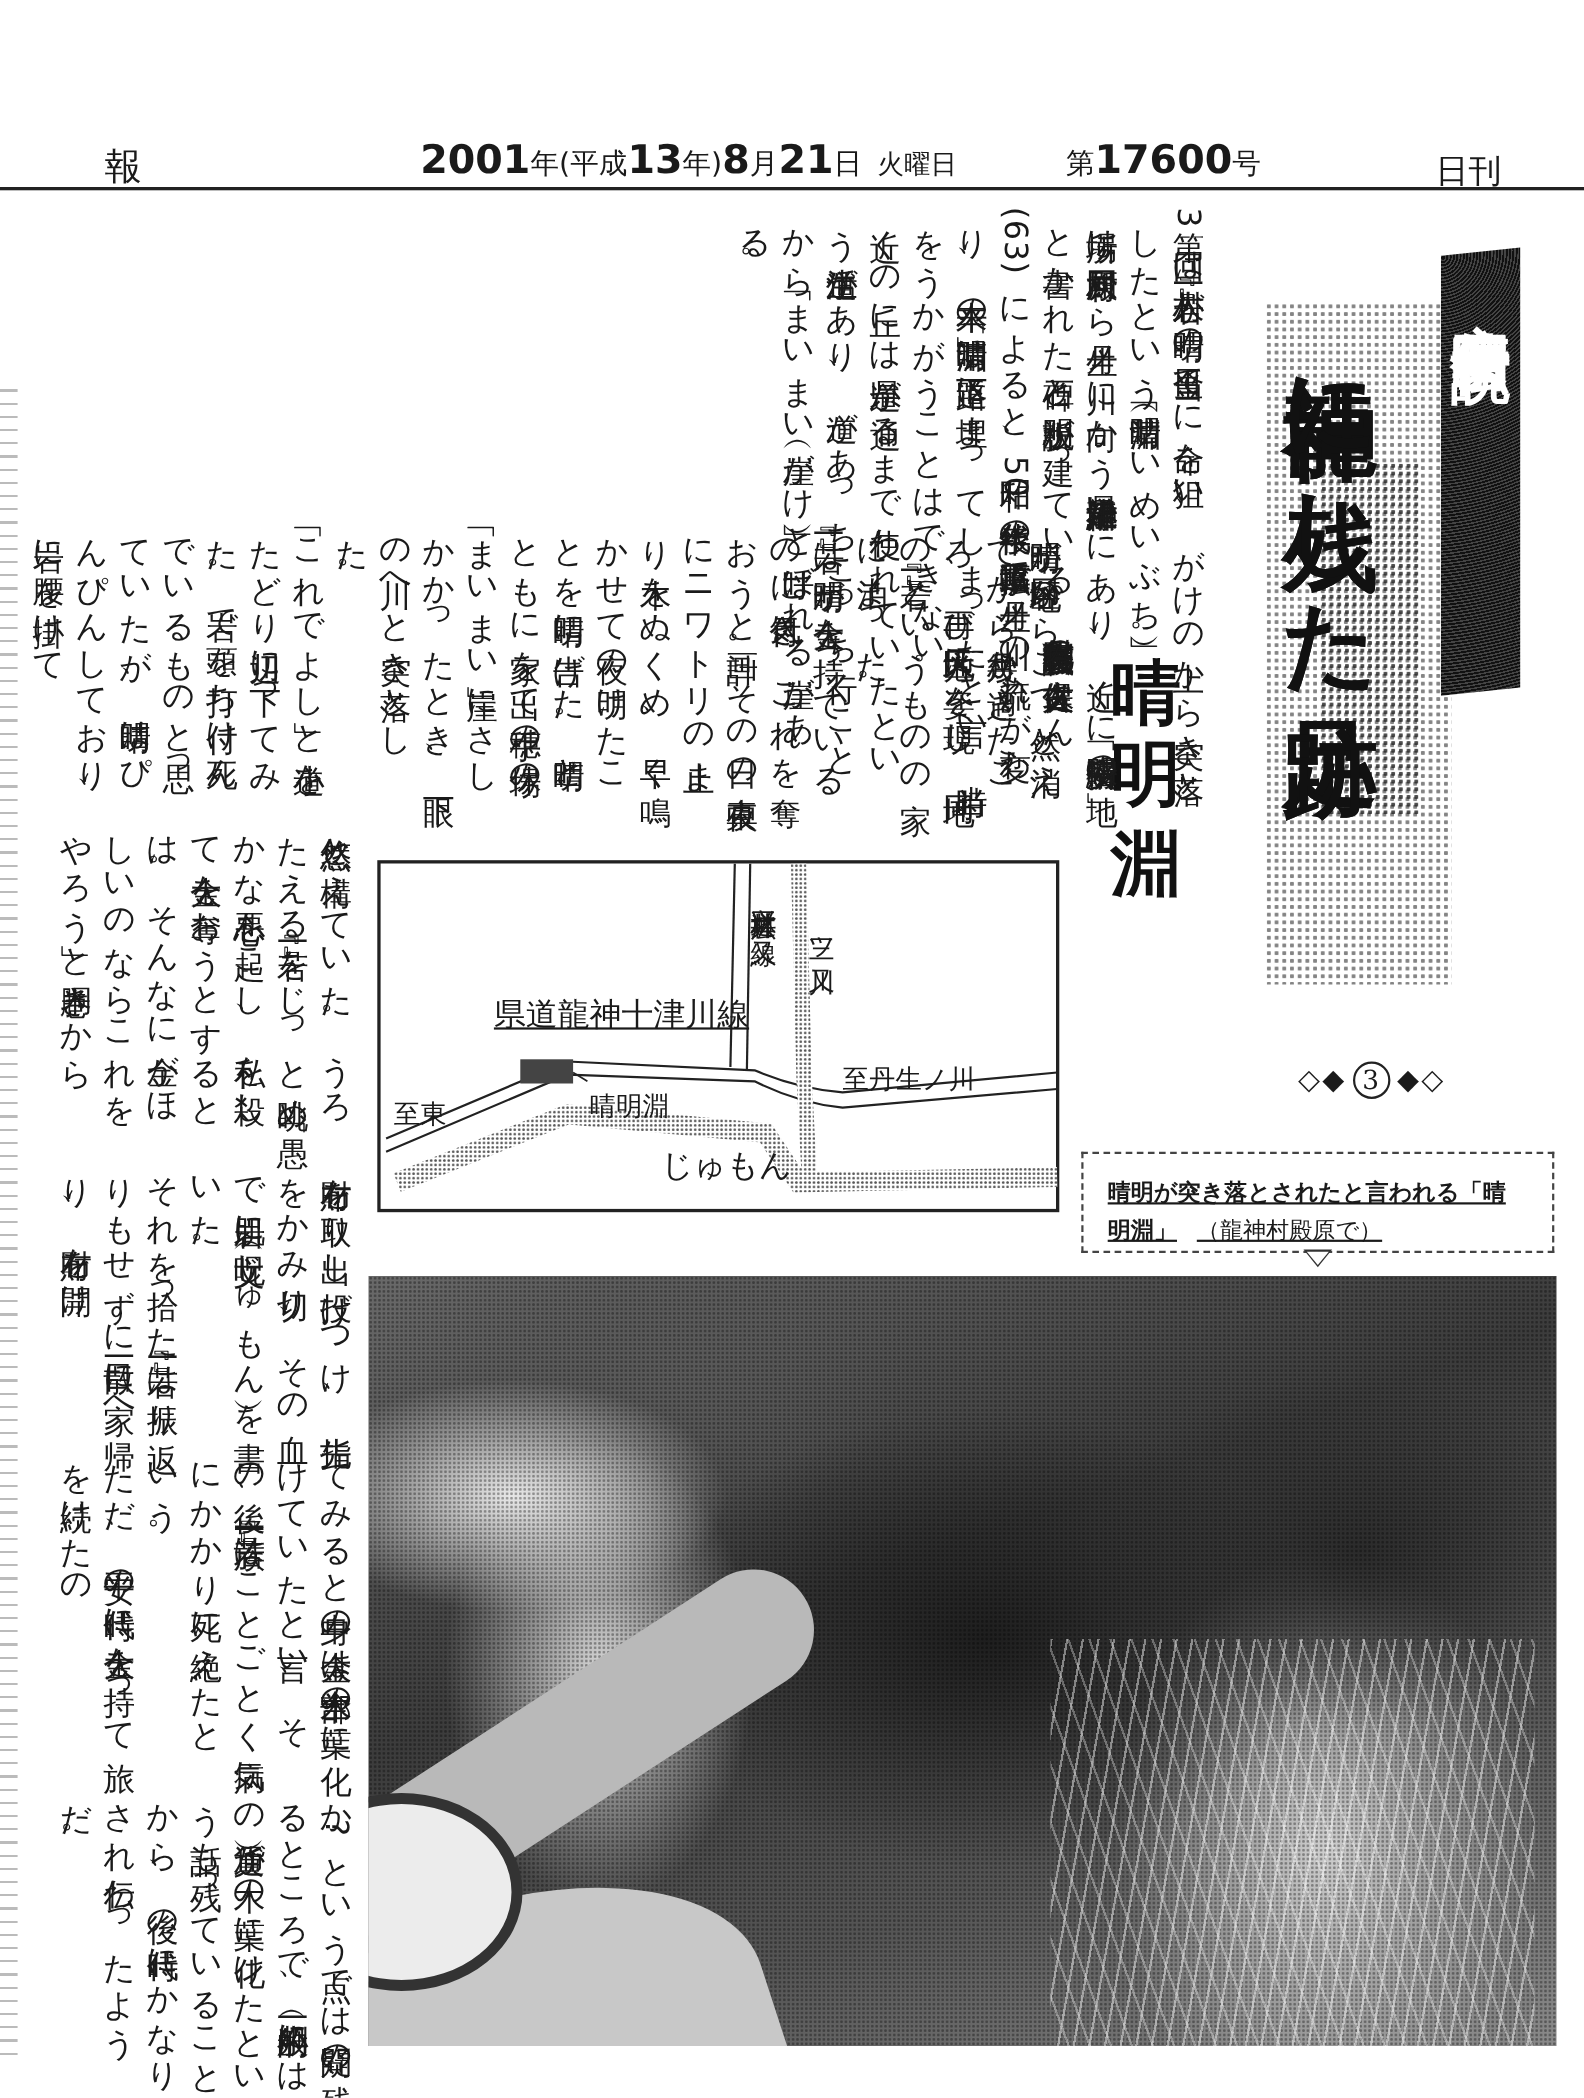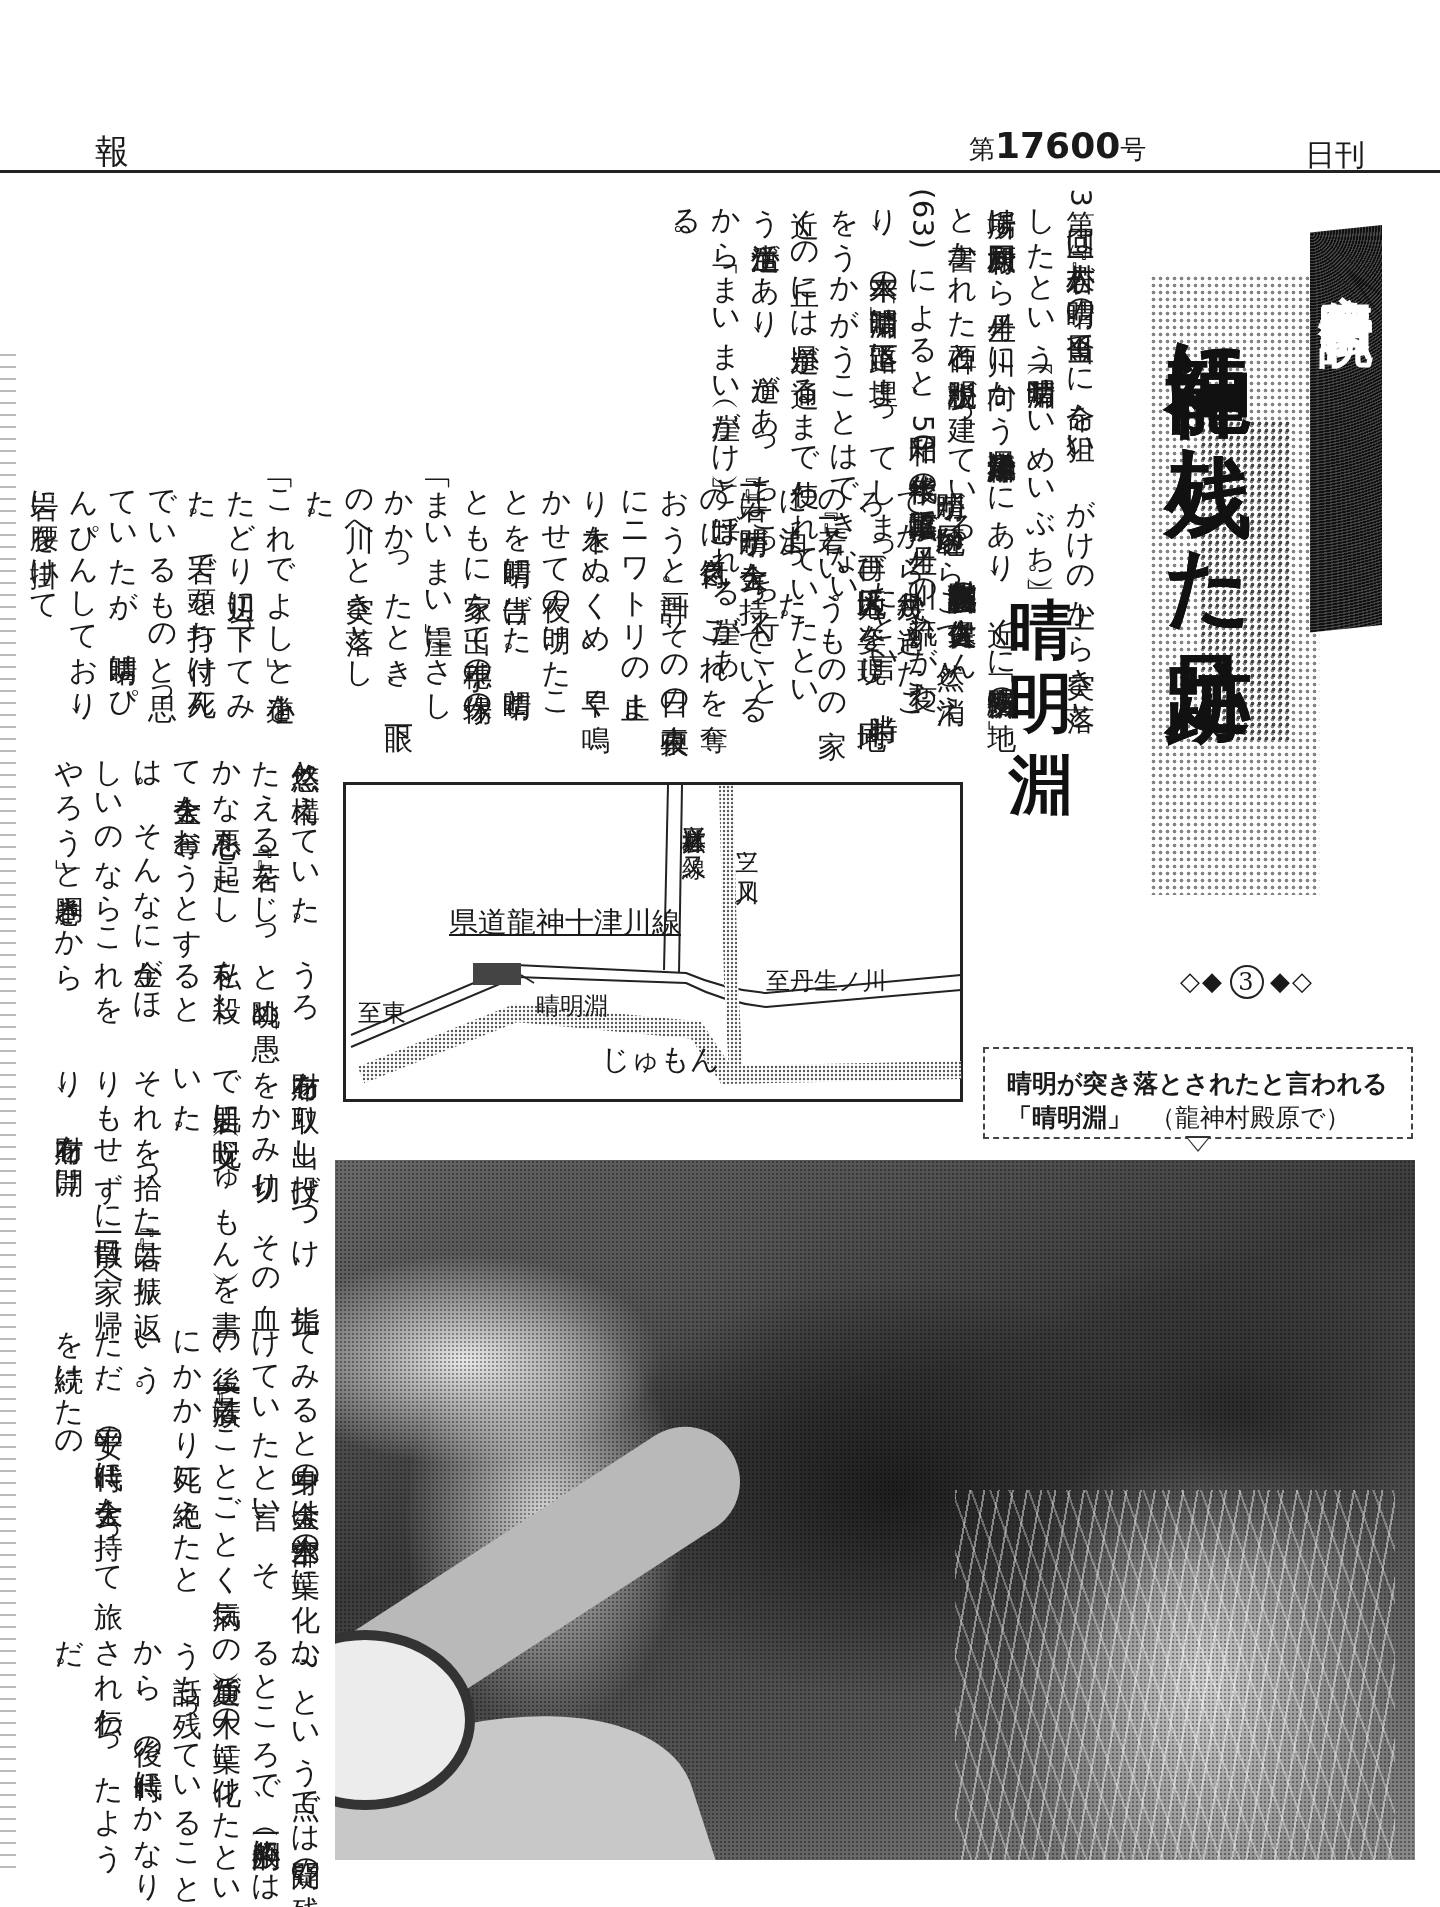--- a/index.html
+++ b/index.html
@@ -32,21 +32,21 @@
                 font-family: "DejaVu Serif", serif; font-size: 86px; font-weight: bold; line-height: 100px;
                 letter-spacing: 2px; color: #111; text-shadow: 0 0 0 #111; }
   .sub-title { position: absolute; left: 1005px; top: 545px; width: 80px; writing-mode: vertical-rl;
                font-family: "DejaVu Serif", serif; font-size: 64px; font-weight: bold; letter-spacing: 78px; color: #111; }
   .part-marker { position: absolute; left: 1180px; top: 965px; font-size: 26px; letter-spacing: 2px; }
   .part-marker .num { display: inline-block; width: 30px; height: 30px; border: 2px solid #222; border-radius: 50%;
                       text-align: center; line-height: 30px; font-family: "DejaVu Serif", serif; font-size: 24px; margin: 0 6px; }
 
   
   .caption { position: absolute; left: 983px; top: 1047px; width: 430px; height: 92px; border: 2px dashed #444;
-             box-sizing: border-box; padding: 18px 22px 0 22px; font-size: 25px; line-height: 34px; font-weight: bold; }
+             box-sizing: border-box; padding: 18px 22px 0 22px; font-size: 21px; line-height: 34px; font-weight: bold; text-decoration: underline; }
   .caption .place { font-weight: normal; margin-left: 18px; }
   .caption-arrow { position: absolute; left: 1185px; top: 1136px; width: 0; height: 0;
                    border-left: 13px solid transparent; border-right: 13px solid transparent; border-top: 16px solid #333; }
   .caption-arrow::after { content: ""; position: absolute; left: -10px; top: -14px; border-left: 10px solid transparent;
                           border-right: 10px solid transparent; border-top: 12px solid #fff; }
 
   
   .map { position: absolute; left: 343px; top: 782px; width: 620px; height: 320px; border: 3px solid #222; box-sizing: border-box; background: #fff; }
   .map svg { position: absolute; left: 0; top: 0; }
   .map .label { position: absolute; font-size: 24px; white-space: nowrap; }
@@ -77,20 +77,23 @@
 
   
   .wavy-border { position: absolute; left: 0; top: 350px; width: 16px; height: 1520px;
                  background: repeating-linear-gradient(180deg, transparent 0 4px, #777 4px 6px, transparent 6px 12px); opacity: .5; }
 </style>
 </head>
 <body>
 
 <div class="masthead">
   <span class="paper-name">報</span>
+  <span class="dateline">
+    <span>2001</span><span class="sm">年(平成</span><span>13</span><span class="sm">年)</span><span>8</span><span class="sm">月</span><span>21</span><span class="sm">日</span><span class="weekday">火曜日</span>
+  </span>
   <span class="issue">
     <span class="sm">第</span><span>17600</span><span class="sm">号</span>
   </span>
   <span class="edition">日刊</span>
 </div>
 <div class="masthead-rule"></div>
 
 <div class="halftone" style="left:1150px;top:275px;width:170px;height:620px;opacity:.55;"></div>
 <div class="halftone" style="left:1200px;top:420px;width:90px;height:320px;opacity:.8;"></div>
 <div class="series-box"></div>

